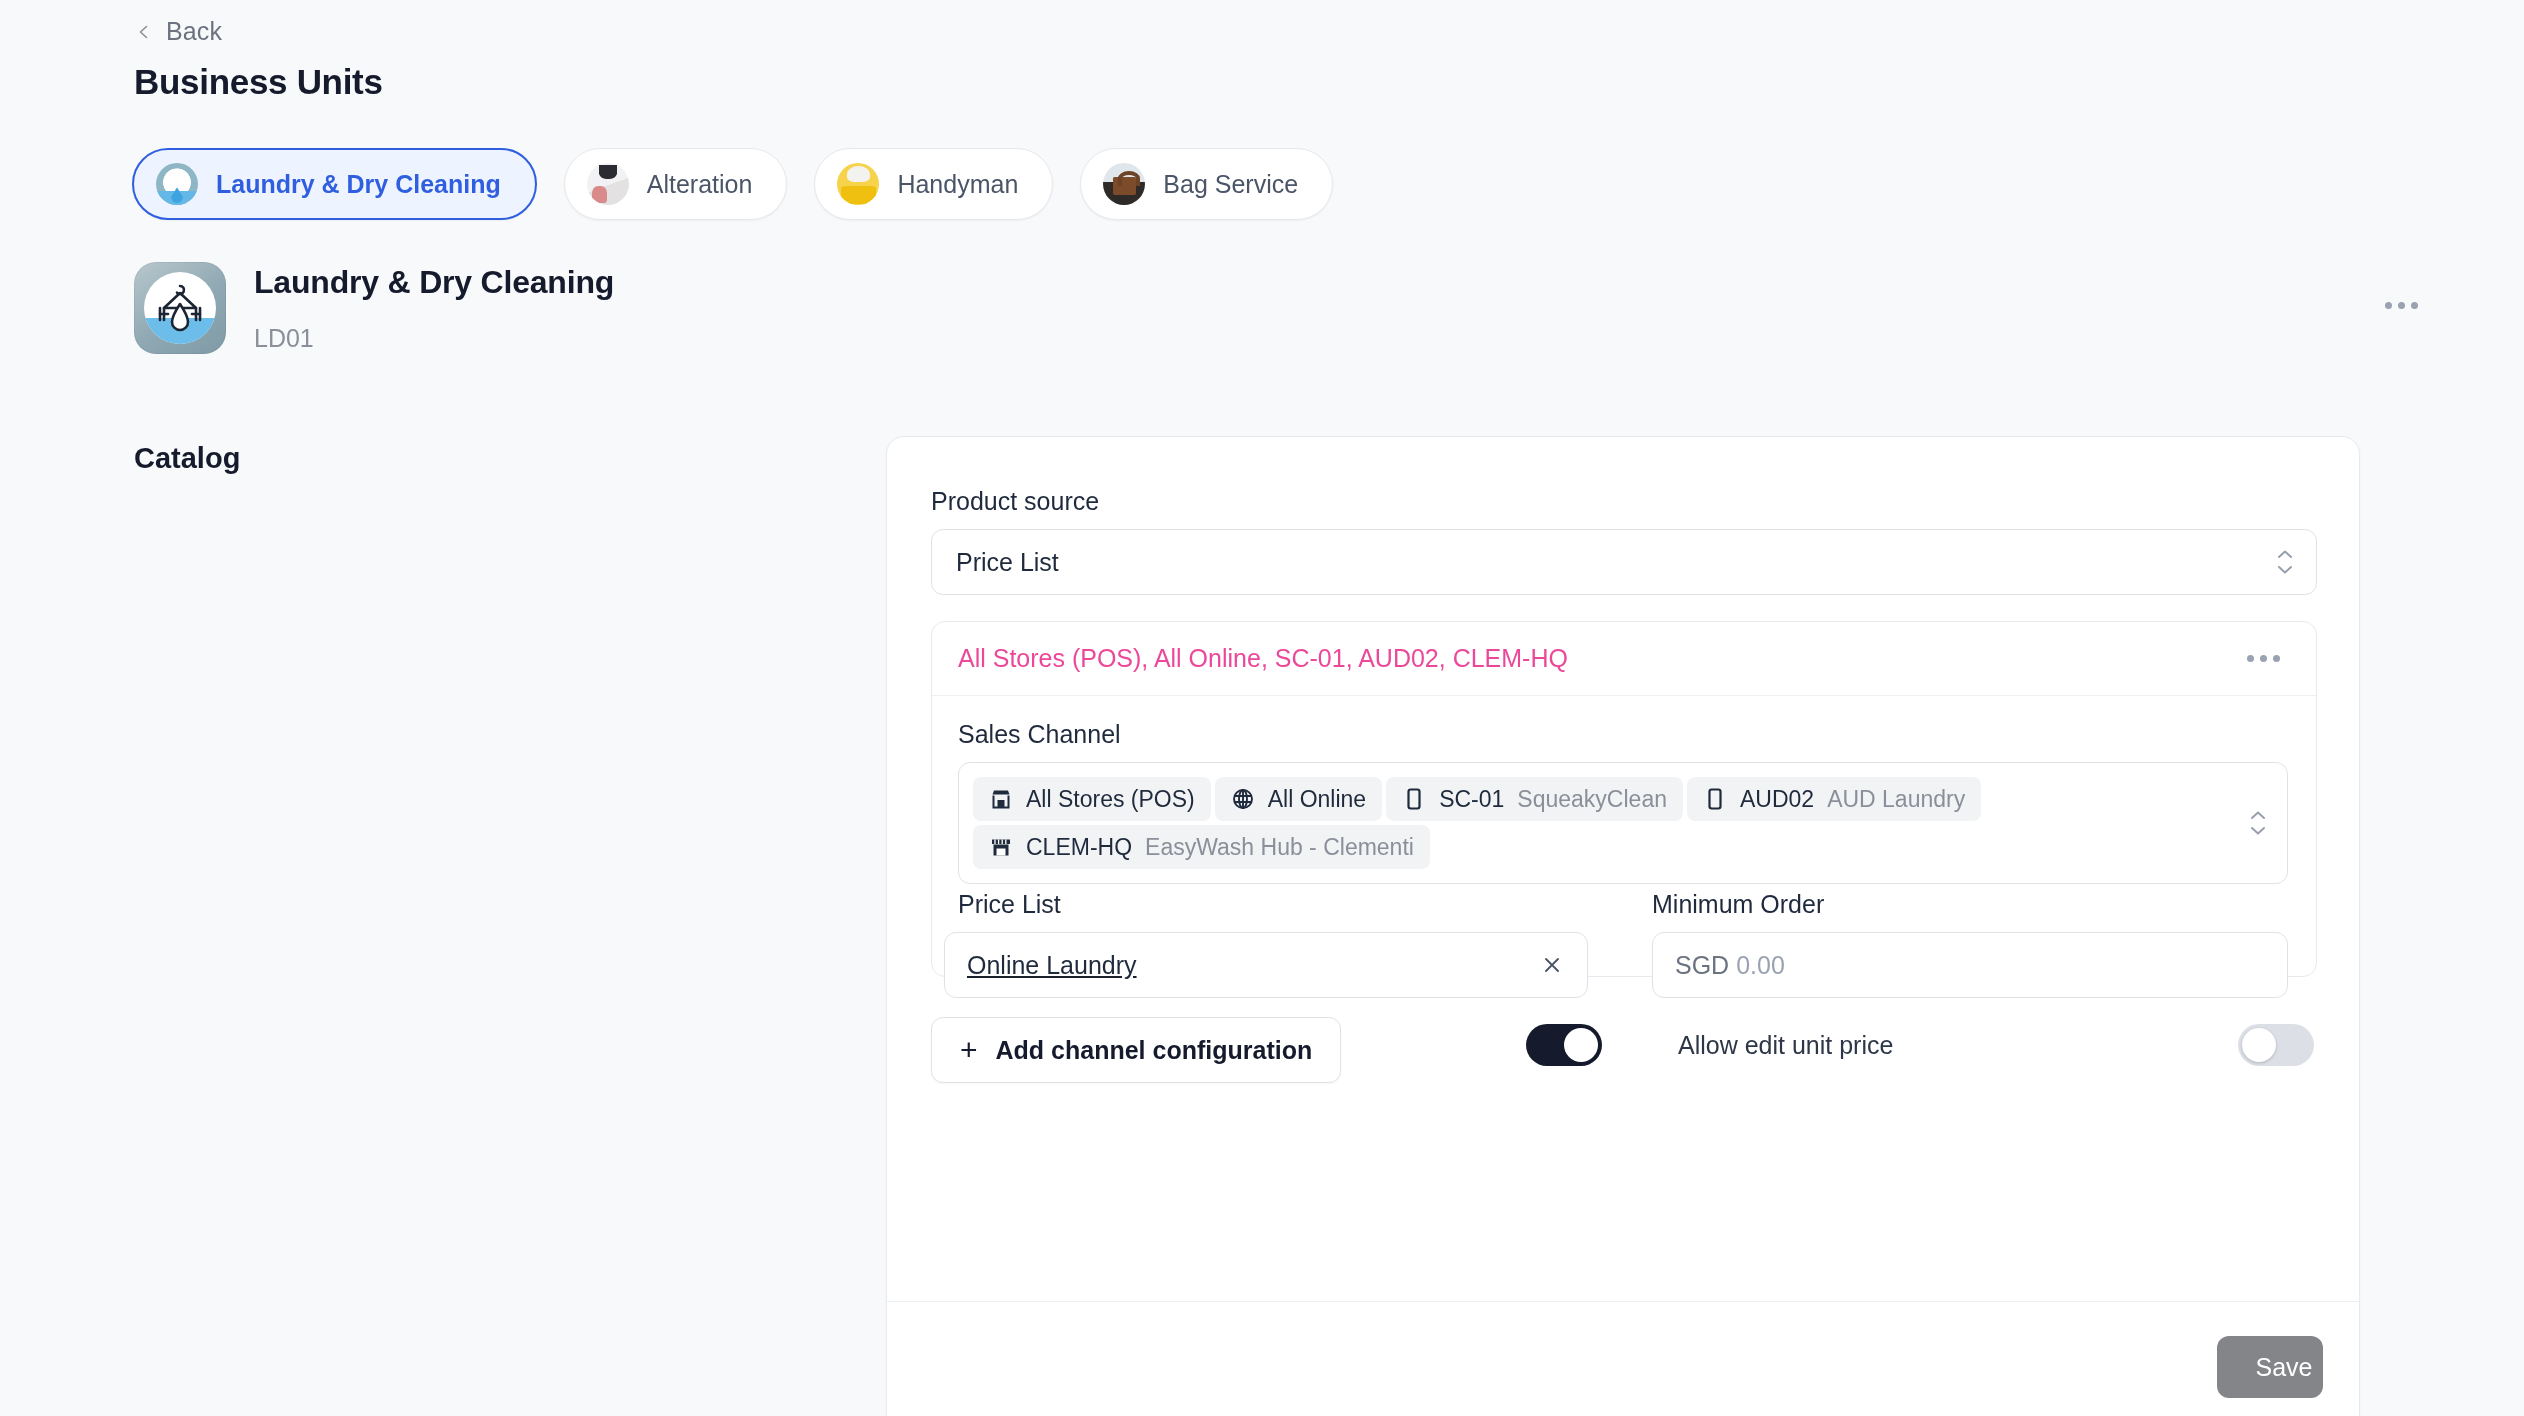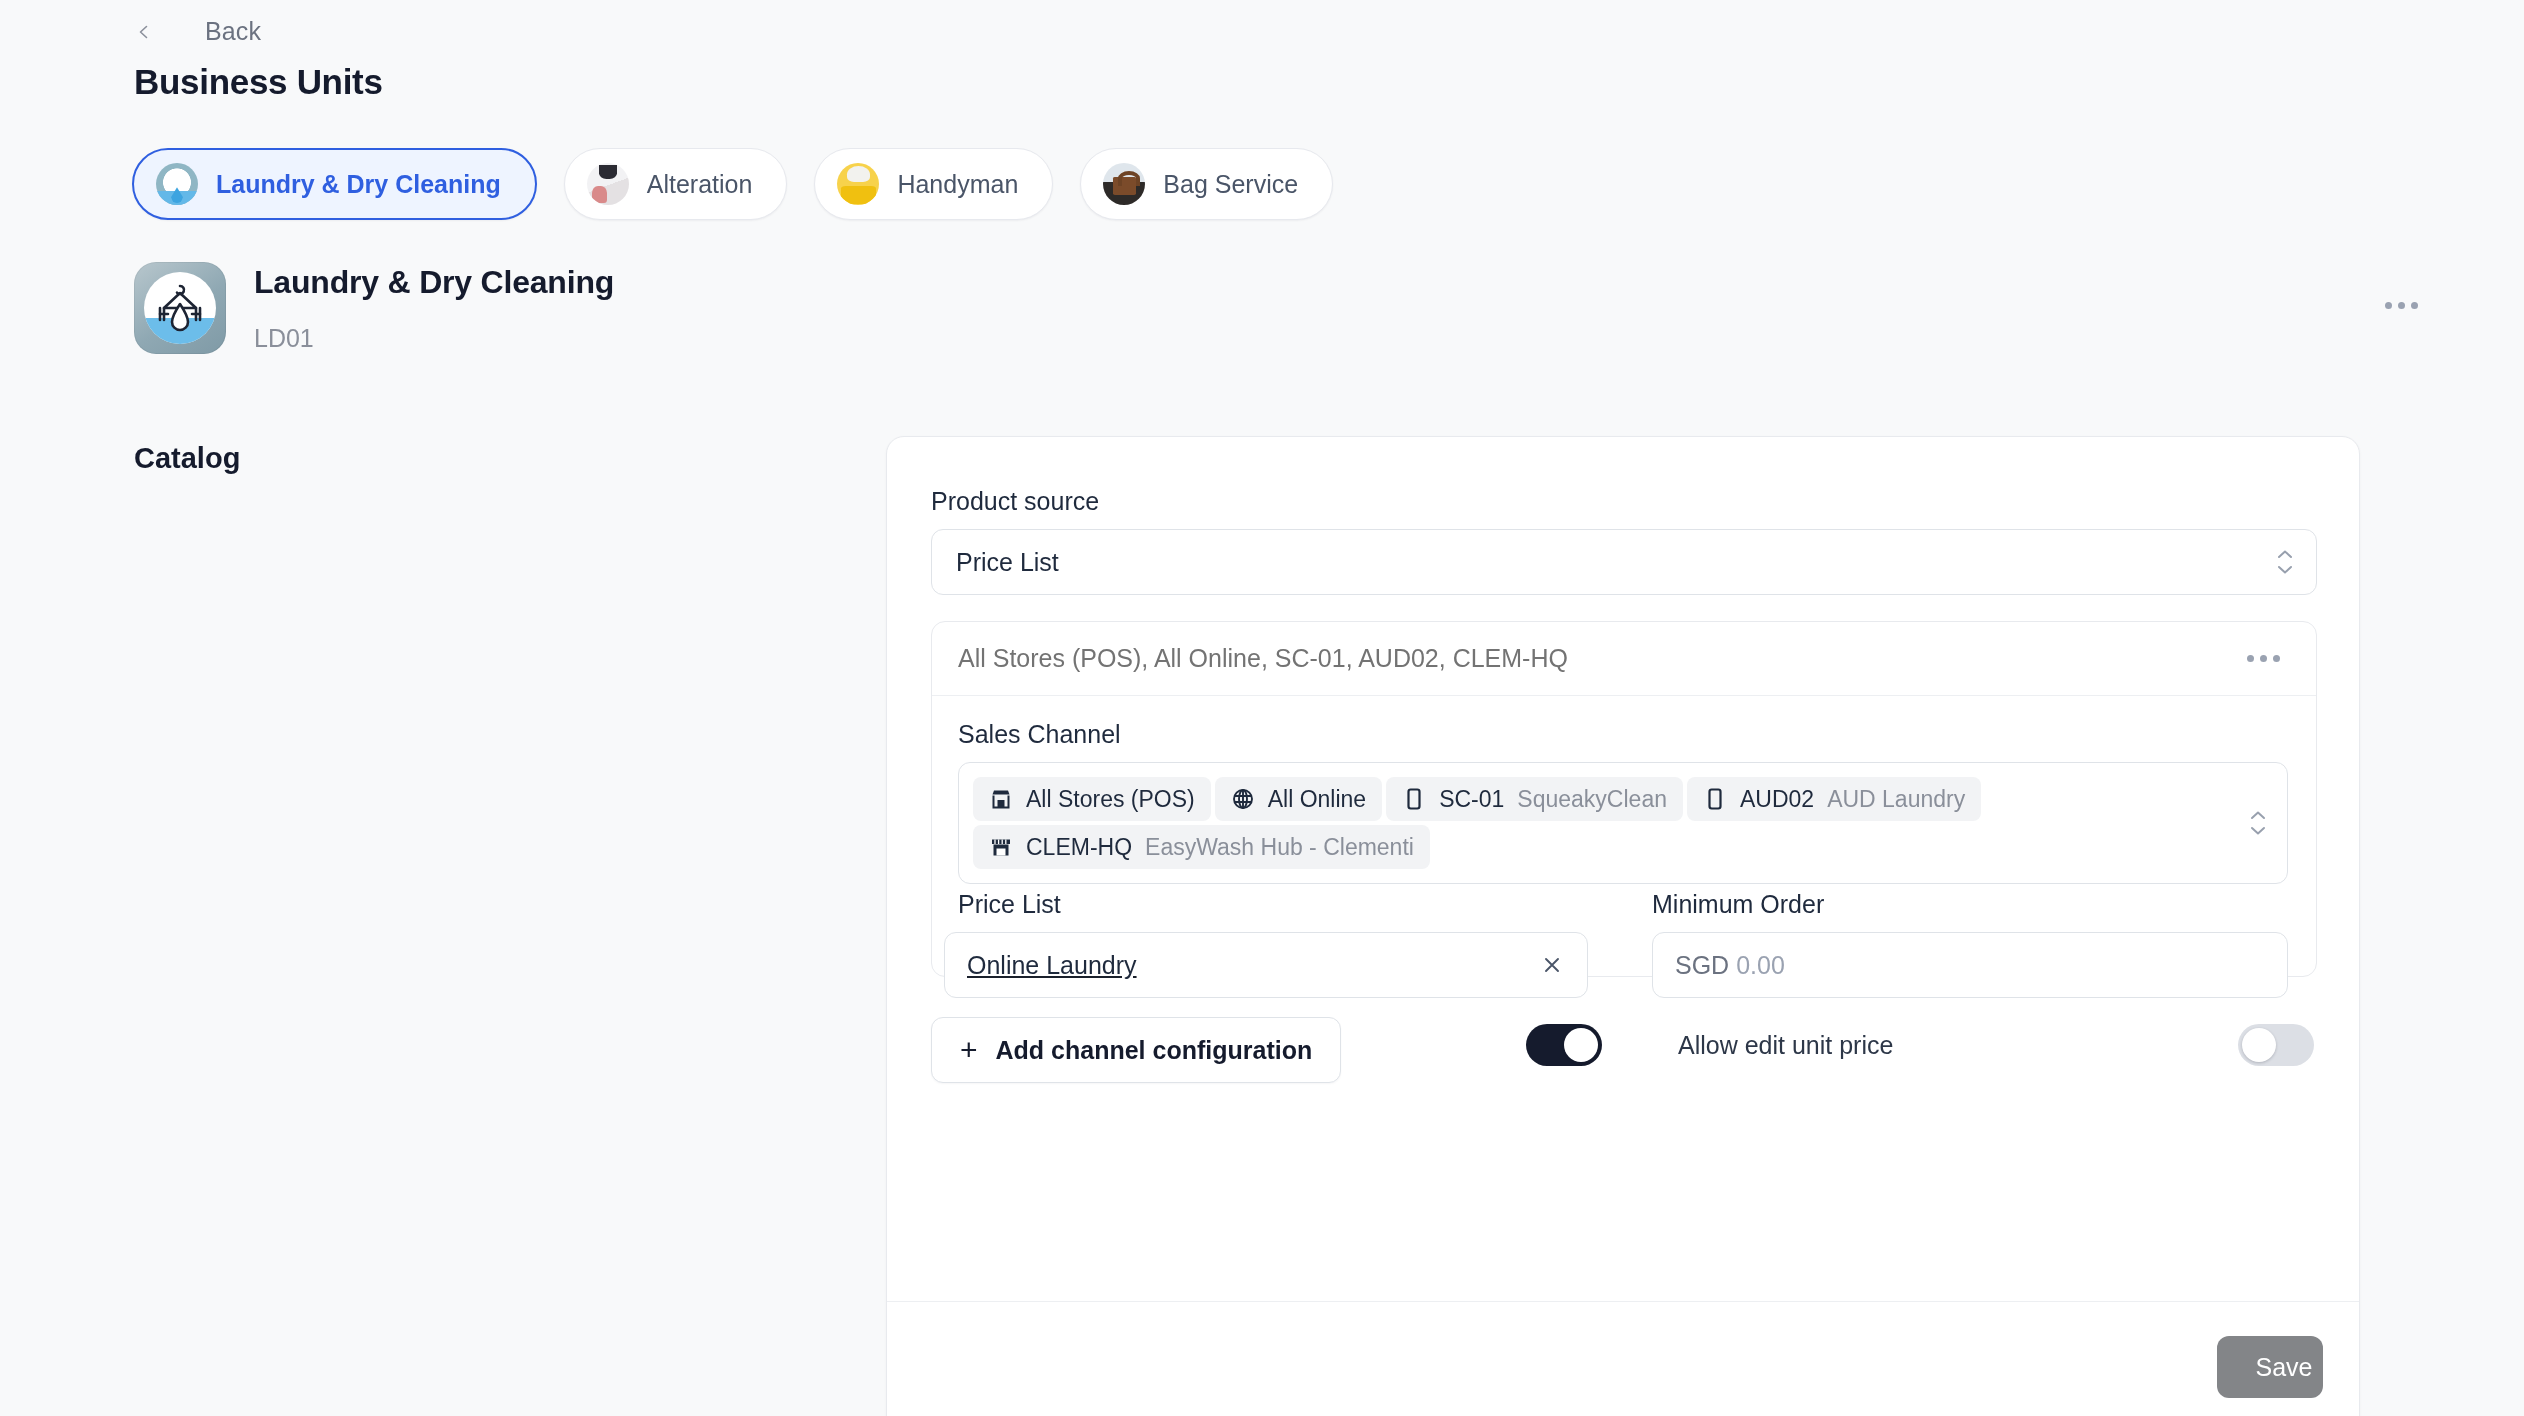--- a/index.html
+++ b/index.html
@@ -31,21 +31,20 @@
     cursor: pointer;
   }
   .back-chevron {
     width: 16px; height: 16px;
     display: block;
   }
   .back-label {
     font-size: 25px;
     color: #6b7280;
     letter-spacing: .1px;
-    margin-left: 39px;
   }
 
   
   .page-title {
     position: absolute;
     left: 134px;
     top: 62px;
     font-size: 35px;
     font-weight: bold;
     color: #151b2d;
@@ -311,21 +310,21 @@
     position: absolute;
     left: 0; top: 0;
     width: 100%; height: 74px;
     display: flex;
     align-items: center;
     padding: 0 28px 0 26px;
     border-bottom: 1.5px solid #edeff2;
   }
   .channel-head-title {
     font-size: 25px;
-    color: #737373;
+    color: #ec4899;
     font-weight: 500;
     text-align: center;
   }
   .channel-head-more {
     margin-left: auto;
     display: flex; gap: 6px; align-items: center;
     cursor: pointer; padding: 8px;
   }
 
   .panel-body { position: absolute; left:0; top:74px; width:100%; }

